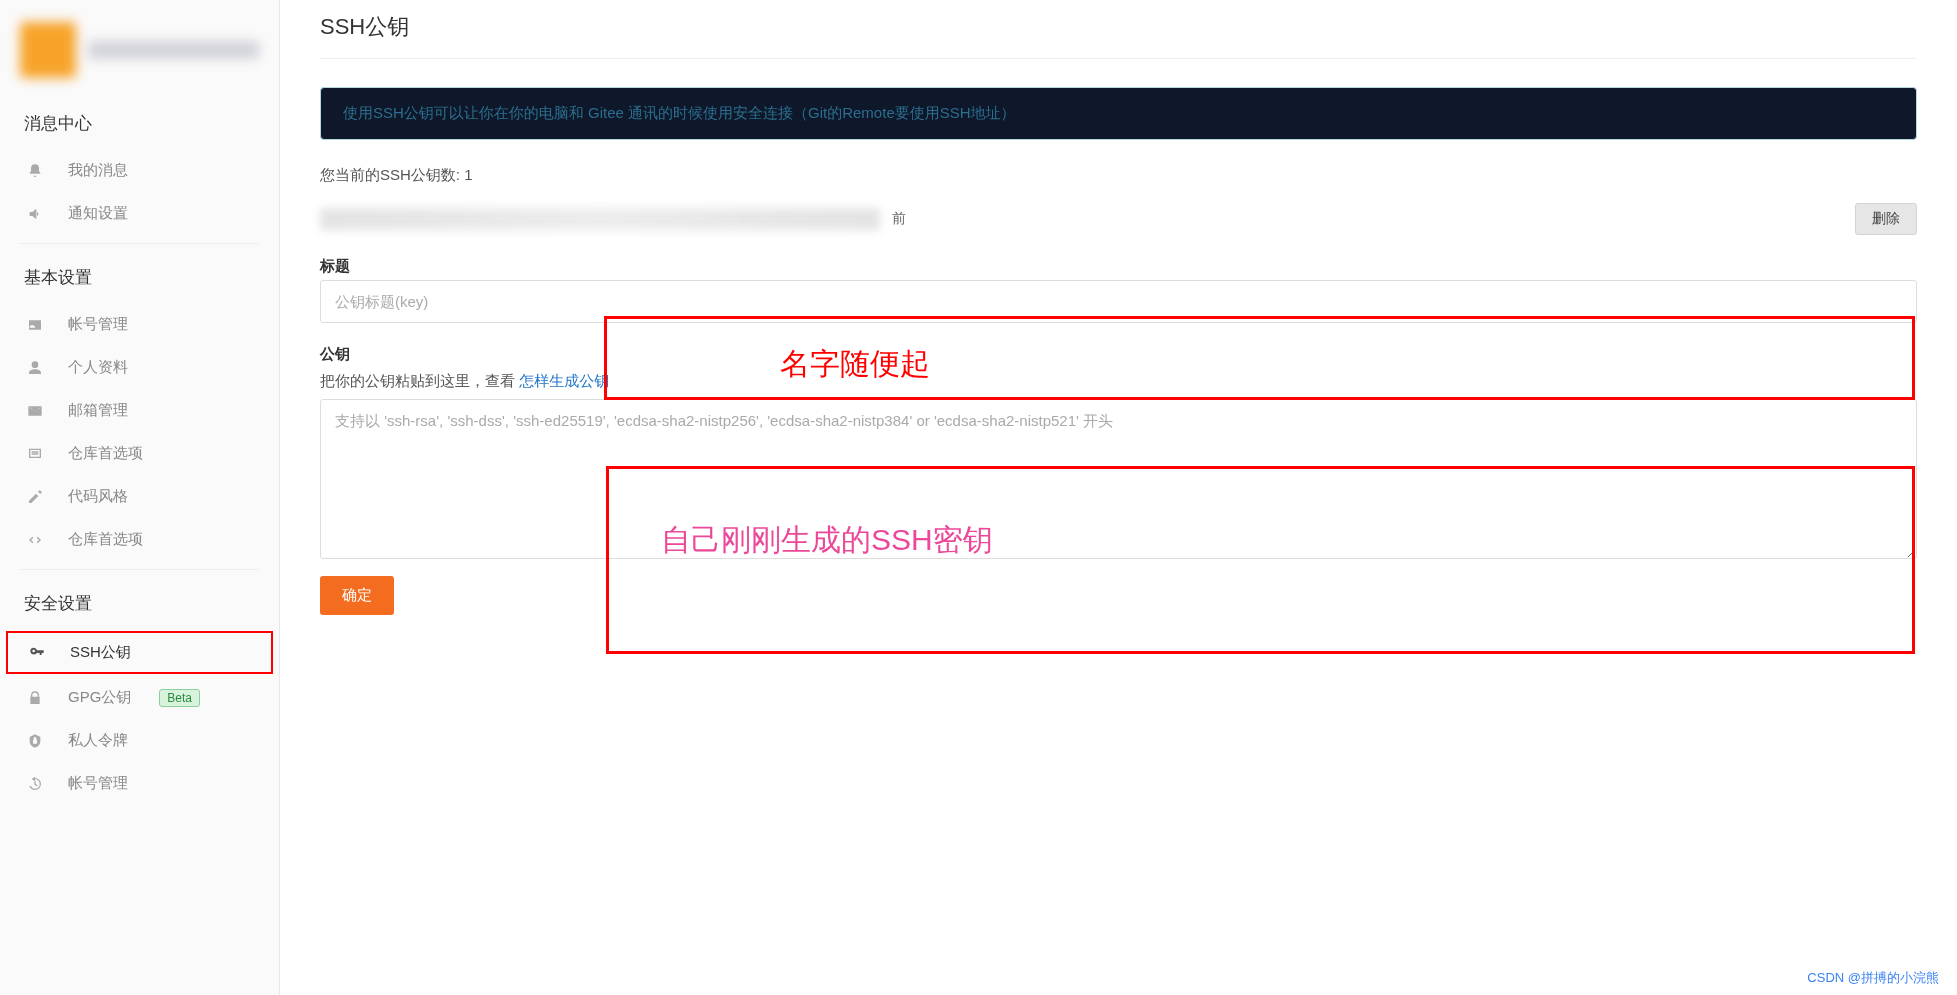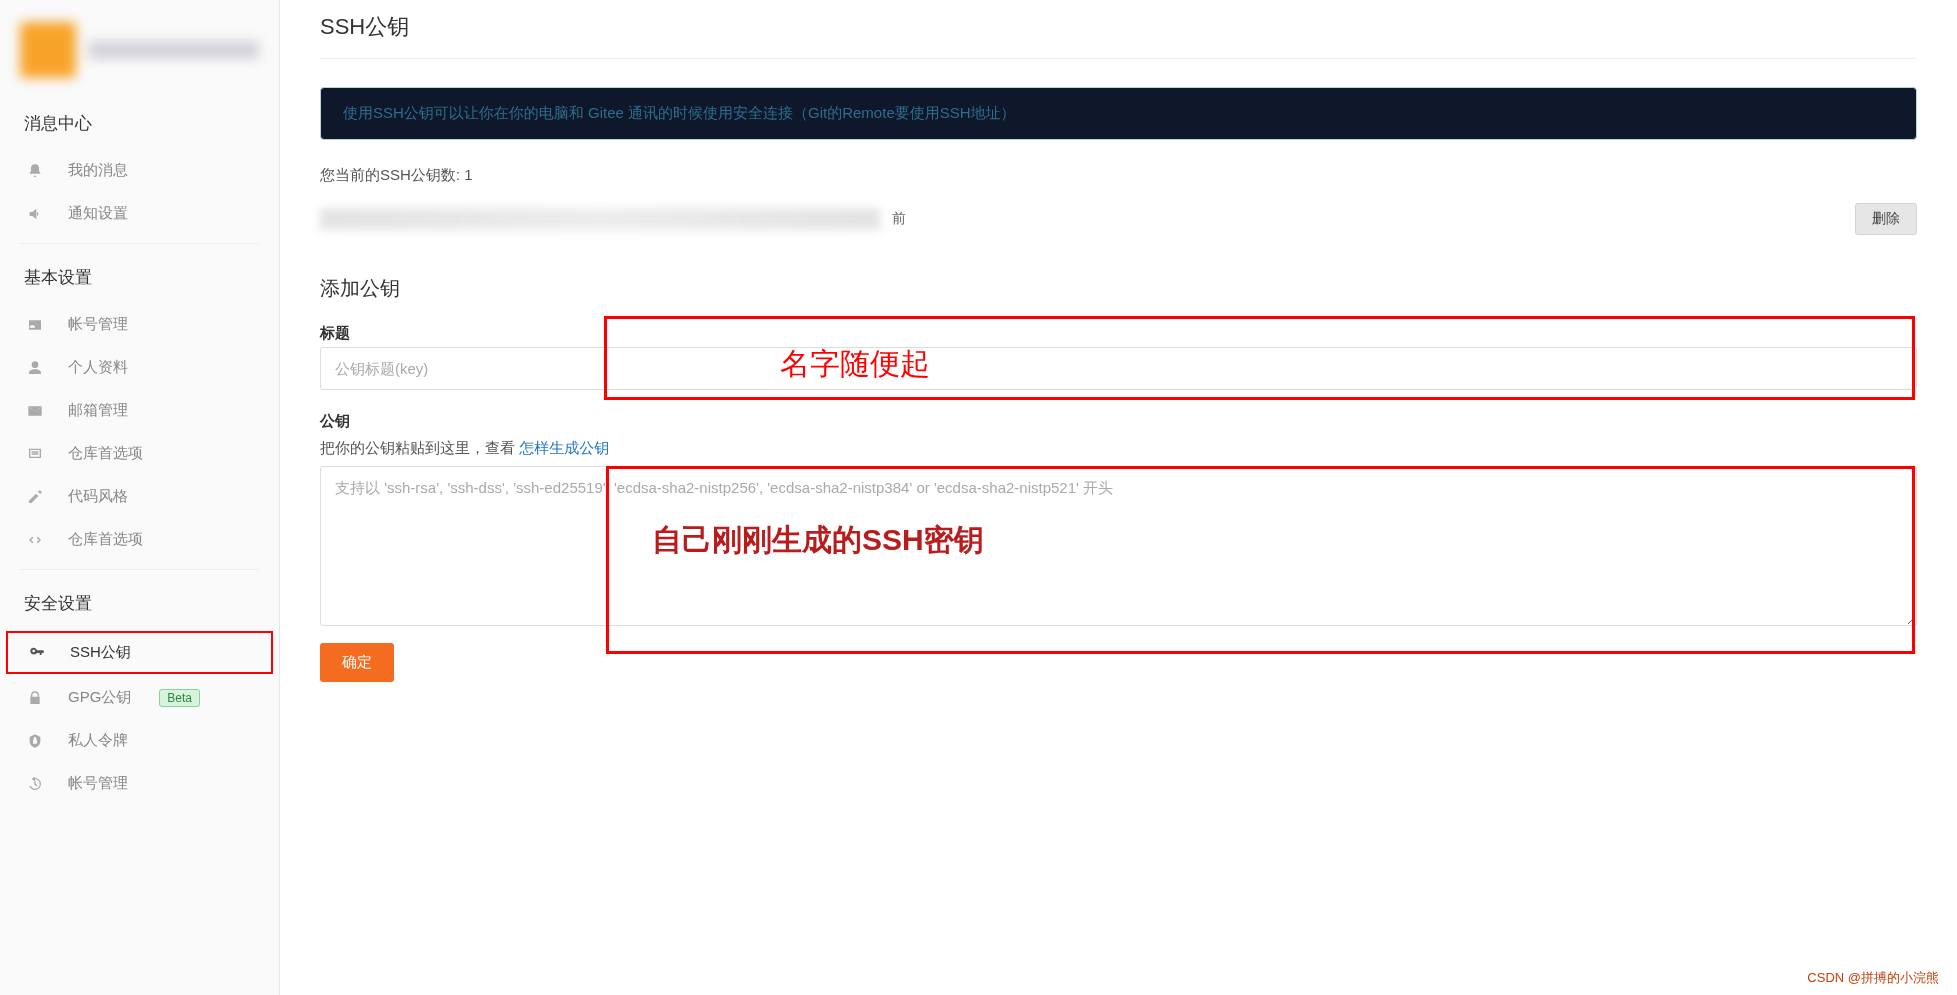--- a/index.html
+++ b/index.html
@@ -187,21 +187,21 @@
       border: none;
       padding: 10px 22px;
       border-radius: 3px;
       font-size: 15px;
       cursor: pointer;
     }
     .watermark {
       position: fixed;
       right: 18px;
       bottom: 8px;
-      color: #c2410c;
+      color: #3b82f6;
       font-size: 13px;
     }
 
     .redbox1 {
       position: absolute;
       border: 3px solid red;
       left: 324px;
       right: 42px;
       top: 316px;
       height: 84px;
@@ -221,25 +221,25 @@
       left: 500px;
       top: 344px;
       color: red;
       font-size: 30px;
       font-weight: 400;
       pointer-events: none;
       z-index: 5;
     }
     .anno2 {
       position: absolute;
-      left: 372px;
+      left: 381px;
       top: 520px;
-      color: #b91c1c;
+      color: #ec4899;
       font-size: 30px;
-      font-weight: 700;
+      font-weight: 400;
       pointer-events: none;
       z-index: 5;
     }
   </style>
 </head>
 <body>
 
 <aside class="sidebar">
   <div class="profile-section">
     <div class="avatar"></div>
@@ -367,21 +367,20 @@
     <span>您当前的SSH公钥数: </span><span>1</span>
   </div>
 
   <div class="key-row">
     <div class="key-blur"></div>
     <span class="key-time">前</span>
     <div class="spacer"></div>
     <button class="delete-btn">删除</button>
   </div>
 
-  <h2 class="section-header">添加公钥</h2>
 
   <div class="field-label">标题</div>
   <input type="text" placeholder="公钥标题(key)" style="">
 
   <div class="field-label">公钥</div>
   <div class="hint-line">
     <span>把你的公钥粘贴到这里，查看 </span><a href="#">怎样生成公钥</a>
   </div>
   <textarea placeholder="支持以 'ssh-rsa', 'ssh-dss', 'ssh-ed25519', 'ecdsa-sha2-nistp256', 'ecdsa-sha2-nistp384' or 'ecdsa-sha2-nistp521' 开头" style=""></textarea>
 

